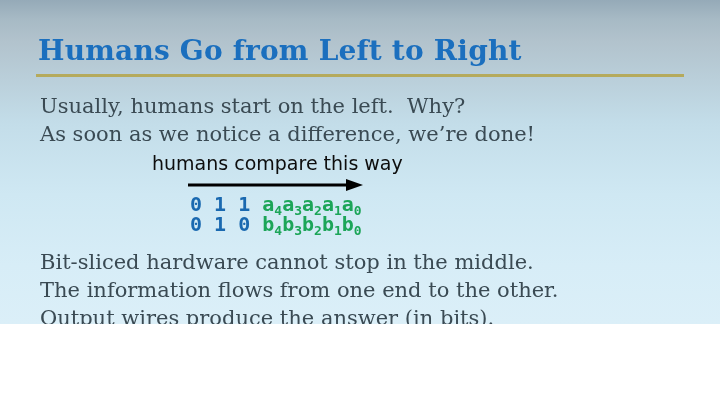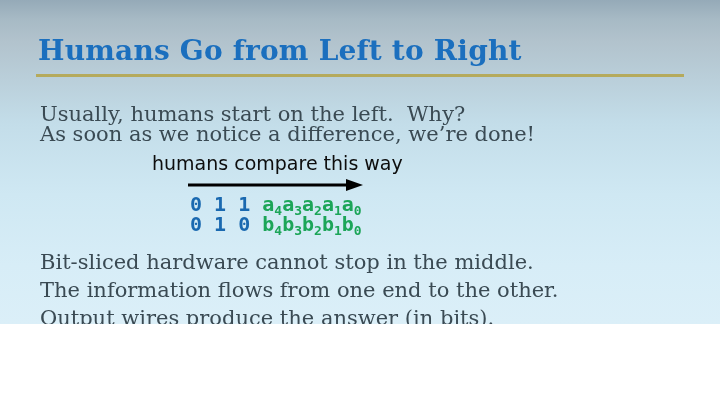--- a/index.html
+++ b/index.html
@@ -41,21 +41,21 @@
     background: #b5aa5c;
   }
 
   .body-line {
     position: absolute;
     left: 40px;
     font-size: 21px;
     color: #3a4a53;
     white-space: pre;
   }
-  .line-1 { top: 94px; margin-top: 8px; }
+  .line-1 { top: 94px; }
   .line-2 { top: 122px; }
   .line-3 { top: 250px; }
   .line-4 { top: 278px; }
   .line-5 { top: 306px; }
 
   .compare-label {
     position: absolute;
     left: 152px;
     top: 152px;
     font-family: "DejaVu Sans", "Liberation Sans", sans-serif;

